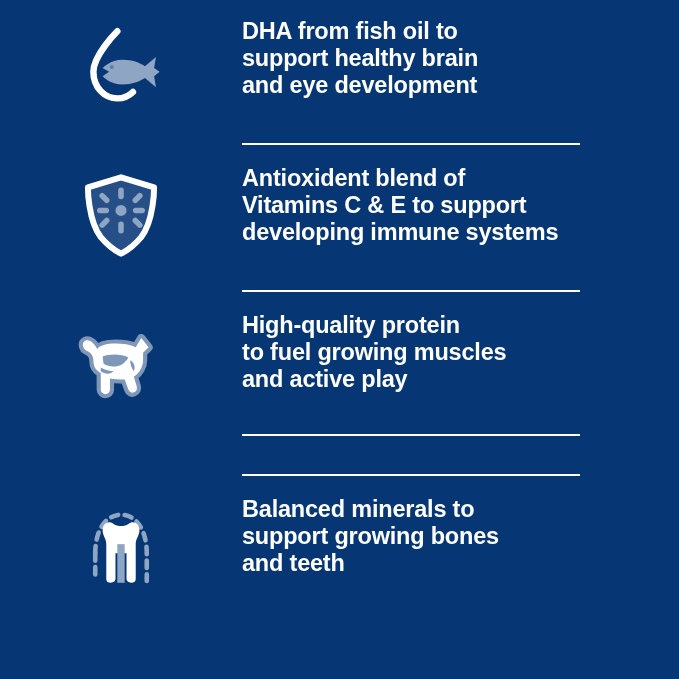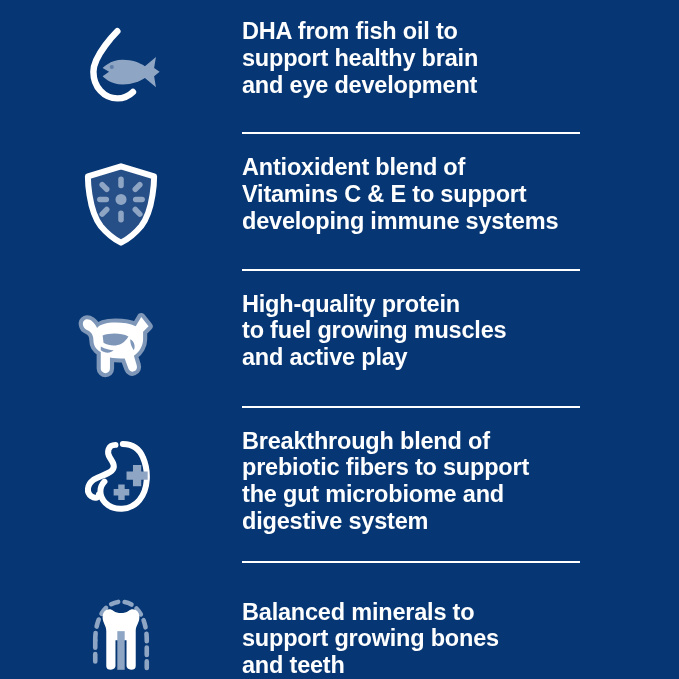--- a/index.html
+++ b/index.html
@@ -82,21 +82,21 @@
 
   
   .row-1 { height: 107px; }
   .div-1 { margin-top: 18px; margin-bottom: 20px; }
   .row-2 { height: 107px; }
   .div-2 { margin-top: 18px; margin-bottom: 20px; }
   .row-3 { height: 103px; }
   .div-3 { margin-top: 19px; margin-bottom: 20px; }
   .row-4 { height: 128px; }
   .div-4 { margin-top: 18px; margin-bottom: 20px; }
-  .row-5 { height: 107px; align-items: flex-end; }
+  .row-5 { height: 107px; }
 </style>
 </head>
 <body>
 
 <div class="panel">
   <div class="benefit-list">
 
     <div class="benefit-row row-1">
       <div class="icon-cell">
         <svg class="icon-box" viewBox="0 0 100 100">
@@ -163,38 +163,20 @@
 to fuel growing muscles
 and active play</p>
       </div>
     </div>
 
     <div class="divider-row div-3">
       <div class="divider-spacer"></div>
       <div class="divider"></div>
     </div>
 
-    <div class="benefit-row row-4">
-      <div class="icon-cell">
-        <svg class="icon-box" viewBox="0 0 100 100">
-          <path d="M44 14 C36 14 34 22 38 28 C42 34 44 38 40 42 C34 47 26 48 20 52 C13 57 12 66 18 70 C22 73 26 71 26 68" fill="none" stroke="#ffffff" stroke-width="6.5" stroke-linecap="round"></path>
-          <path d="M52 13 C62 13 70 18 74 28 C80 42 80 62 70 74 C60 86 42 86 33 77 C26 70 26 60 32 54" fill="none" stroke="#ffffff" stroke-width="6.5" stroke-linecap="round"></path>
-          <g fill="#8ea5c4">
-            <path d="M63 36 h9 v7 h7 v9 h-7 v7 h-9 v-7 h-7 v-9 h7 Z"></path>
-            <path d="M47 57 h7 v5 h5 v7 h-5 v5 h-7 v-5 h-5 v-7 h5 Z"></path>
-          </g>
-        </svg>
-      </div>
-      <div class="text-cell">
-        <p class="benefit-text">Breakthrough blend of
-prebiotic fibers to support
-the gut microbiome and
-digestive system</p>
-      </div>
-    </div>
 
     <div class="divider-row div-4">
       <div class="divider-spacer"></div>
       <div class="divider"></div>
     </div>
 
     <div class="benefit-row row-5">
       <div class="icon-cell">
         <svg class="icon-box" viewBox="0 0 100 100">
           <path d="M22 58 C22 32 34 16 50 16 C66 16 78 32 78 58 L78 88" fill="none" stroke="#8ea5c4" stroke-width="5" stroke-linecap="round" stroke-dasharray="8 7"></path>

